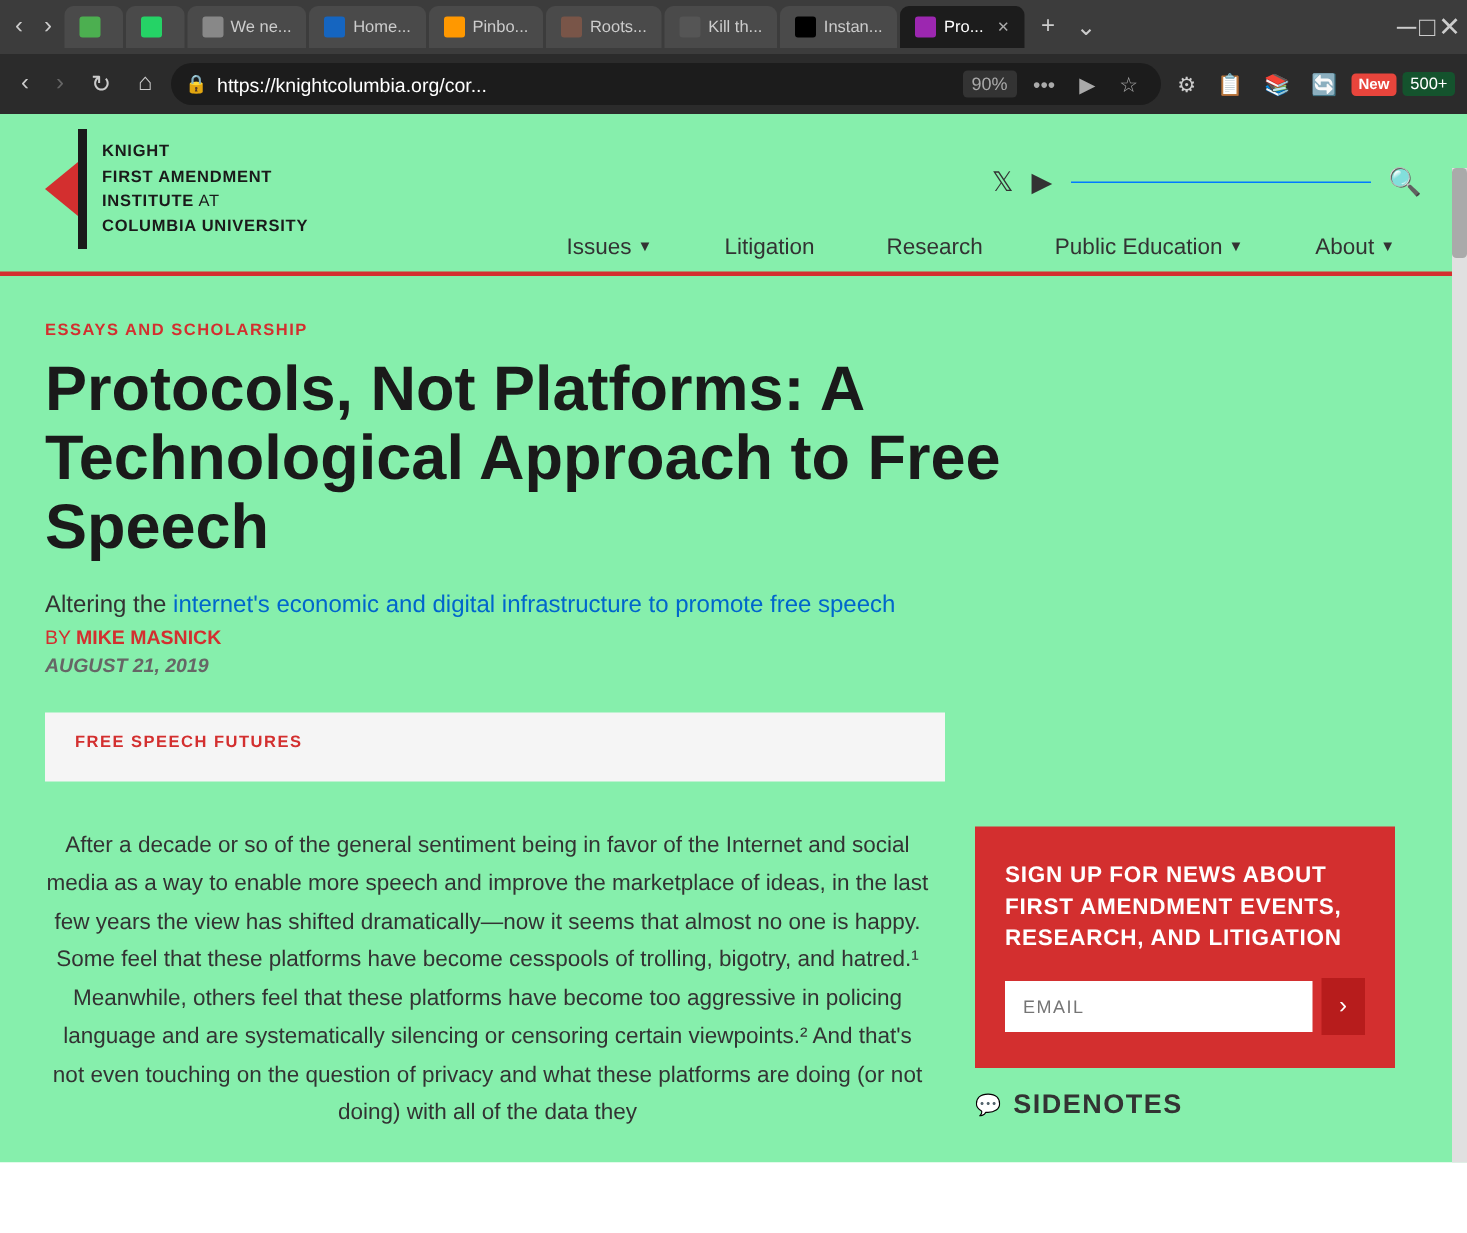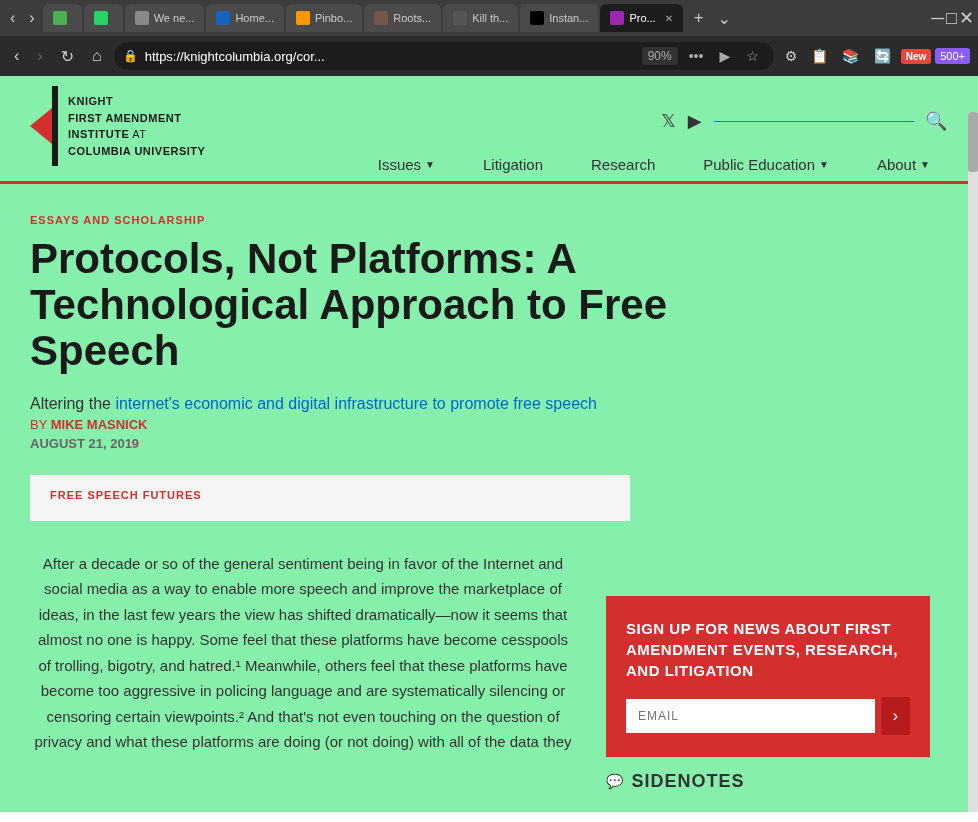--- a/index.html
+++ b/index.html
@@ -193,21 +193,21 @@
       color: #333;
       margin-bottom: 4px;
     }
     .article-subtitle a { color: #0066cc; text-decoration: none; }
     .byline {
       font-size: 13px;
       color: #666;
       margin-bottom: 4px;
     }
     .byline span { color: #d32f2f; font-weight: normal; cursor: pointer; }
-    .date { font-size: 13px; color: #666; margin-bottom: 24px; font-weight: bold; }
+    .date { font-size: 13px; color: #666; margin-bottom: 24px; font-weight: bold; font-style: italic; }
 
     .series-box {
       background: #f5f5f5;
       border-left: none;
       padding: 14px 20px;
       margin-bottom: 30px;
       max-width: 600px;
     }
     .series-tag {
       font-size: 11px;
@@ -229,23 +229,22 @@
       margin-top: 10px;
     }
     .article-body {
       flex: 1;
       font-size: 15px;
       line-height: 1.7;
       color: #333;
       text-align: center;
     }
     .sidebar-signup {
-      width: 324px;
+      width: 280px;
       flex-shrink: 0;
-      margin-top: 45px;
     }
     .signup-box {
       background: #d32f2f;
       padding: 22px 20px;
       color: #fff;
     }
     .signup-title {
       font-size: 15px;
       font-weight: bold;
       text-transform: uppercase;
@@ -388,21 +387,21 @@
       <button class="toolbar-icon-btn" style="color:#aaa;">☆</button>
     </div>
 
     <div class="toolbar-icons">
       <button class="toolbar-icon-btn">⚙</button>
       <button class="toolbar-icon-btn">📋</button>
       <button class="toolbar-icon-btn">📚</button>
       <button class="toolbar-icon-btn">🔄</button>
 
       <span class="new-badge">New</span>
-      <button class="toolbar-icon-btn" style="background:#8b5cf6;color:#fff;border-radius:3px;padding:2px 5px;font-size:11px;">500+</button>
+      <button class="toolbar-icon-btn" style="background:#14532d;color:#fff;border-radius:3px;padding:2px 5px;font-size:11px;">500+</button>
     </div>
   </div>
 
   <div style="background:#86efac; position:relative;">
 
     <div class="site-header">
 
       <div class="logo-area">
         <div class="logo-symbol">
           <div class="logo-triangle"></div>

